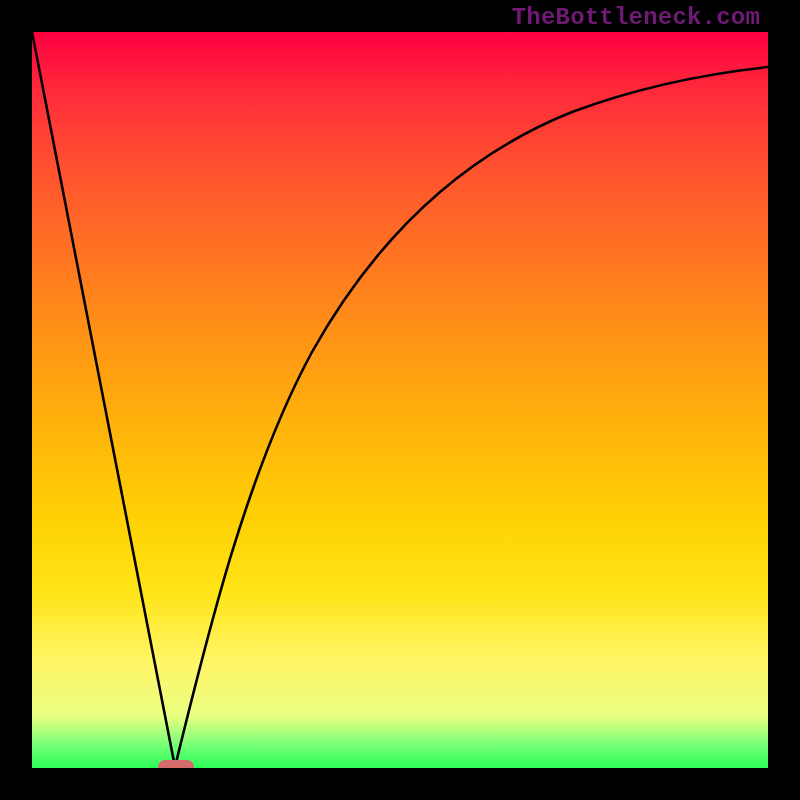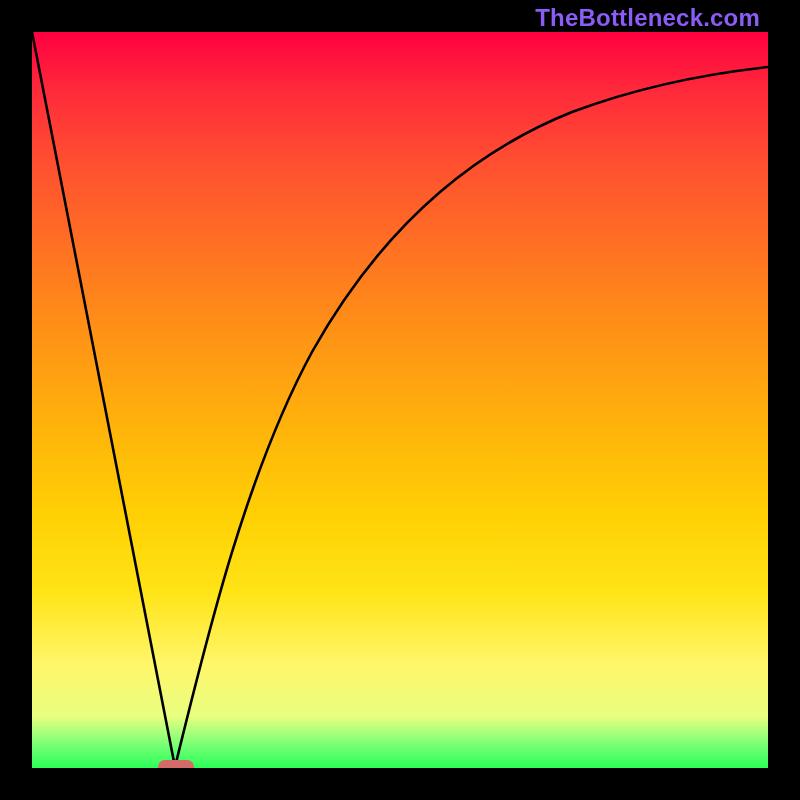--- a/index.html
+++ b/index.html
@@ -42,24 +42,24 @@
       #fff66a 86%,
       #e8ff80 93%,
       #73ff75 97%,
       #2cff58 100%
     );
   }
   .watermark {
     position: absolute;
     top: 4px;
     right: 40px;
-    font-family: Liberation Sans, sans-serif;
+    font-family: Liberation Mono, monospace;
     font-size: 24px;
     font-weight: bold;
-    color: #8b5cf6;
+    color: #701a75;
     letter-spacing: 0.2px;
     pointer-events: none;
   }
   .curve-svg {
     position: absolute;
     left: 32px;
     top: 32px;
     width: 736px;
     height: 736px;
     pointer-events: none;

